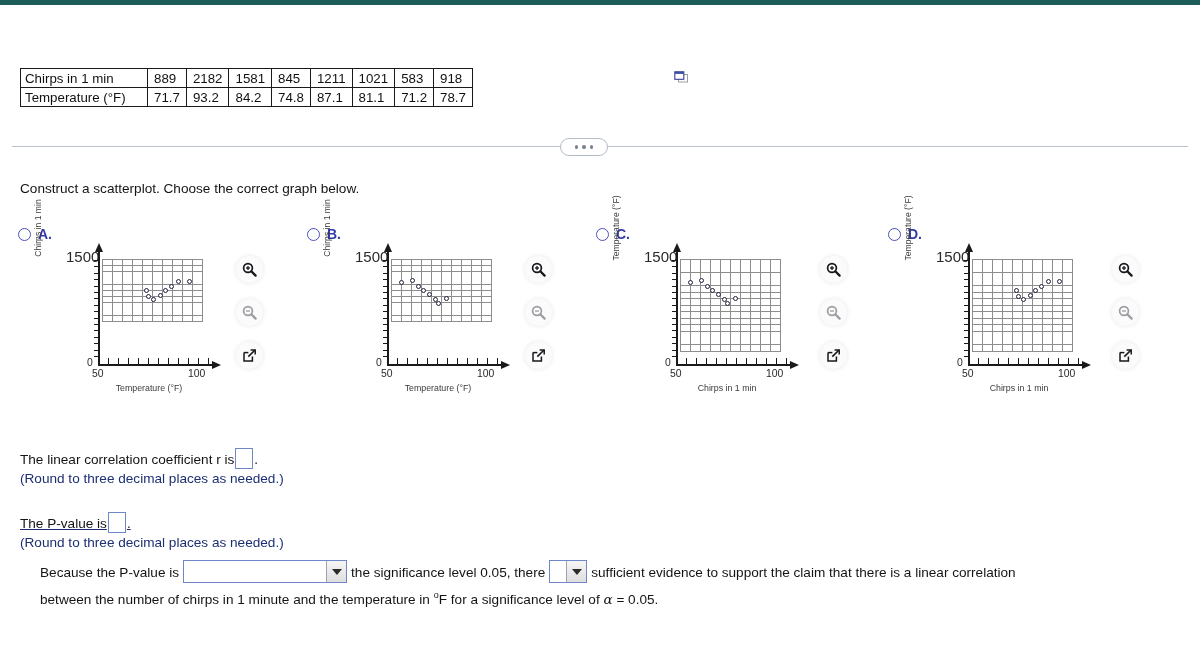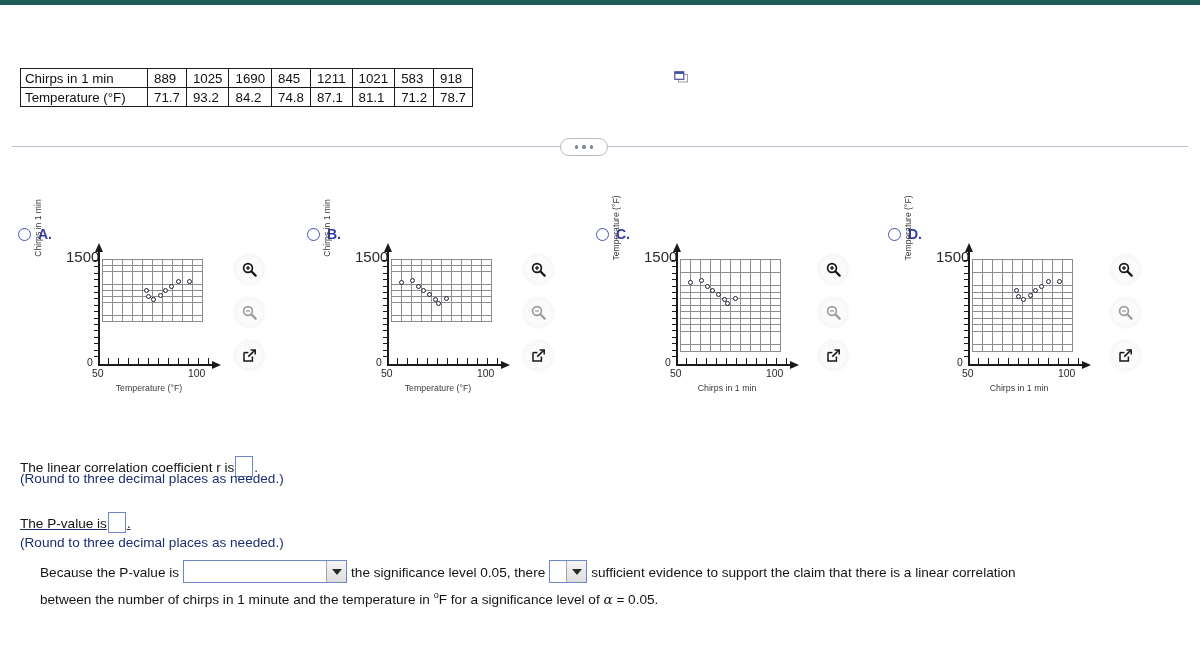--- a/index.html
+++ b/index.html
@@ -100,21 +100,21 @@
   .tbtn{position:absolute;left:0;width:27px;height:27px;border-radius:50%;background:#fbfbfb;
         box-shadow:0 0 5px rgba(0,0,0,0.10);display:flex;align-items:center;justify-content:center;}
   .tbtn.t1{top:0;} .tbtn.t2{top:43px;} .tbtn.t3{top:86px;}
 
   
   .ansblk{position:absolute;font-size:13.6px;color:#1c2f72;}
   .ansblk .dark{color:#141414;}
   .ibox{display:inline-block;width:16px;height:19px;border:1.3px solid #6f86c9;background:#fff;
         vertical-align:-5px;margin:0 1px;}
 
-  .line1{left:20px;top:443px;margin-top:8px;}
+  .line1{left:20px;top:443px;}
   .line2{left:20px;top:466px;}
   .line3{left:20px;top:507px;text-decoration:underline;}
   .line4{left:20px;top:530px;}
 
   .final{position:absolute;left:20px;top:555px;width:1160px;line-height:26px;font-size:13.6px;color:#141414;margin-left:20px;}
   .ddl{
     display:inline-block;vertical-align:-6px;height:21px;width:162px;
     border:1.3px solid #6f86c9;background:#fff;position:relative;margin:0 4px;
   }
   .ddl.small{width:36px;}
@@ -132,22 +132,22 @@
 <div class="topbar"></div>
 
 <div class="page">
 
 
   <table class="dtable">
     <tbody>
         <tr>
       <td class="rowlabel">Chirps in 1 min</td>
       <td>889</td>
-      <td>1025</td>
-      <td>1690</td>
+      <td>2182</td>
+      <td>1581</td>
       <td>845</td>
       <td>1211</td>
       <td>1021</td>
       <td>583</td>
       <td>918</td>
     </tr>
     <tr>
       <td class="rowlabel">Temperature (°F)</td>
       <td>71.7</td>
       <td>93.2</td>
@@ -169,20 +169,21 @@
     </svg>
   </div>
 
   <div class="divider"></div>
   <div class="dotsbtn">
     <i></i>
       <i></i>
       <i></i>
   </div>
 
+  <div class="prompt">Construct a scatterplot. Choose the correct graph below.</div>
 
   <div class="choice a">
     <div class="radio"></div>
     <div class="clabel">A.</div>
     <div class="plot">
       <div class="ylab">Chirps in 1 min</div>
       <div class="ytick">1500</div>
       <div class="grid"></div>
       <div class="yaxis"></div>
       <div class="yarrow"></div>

